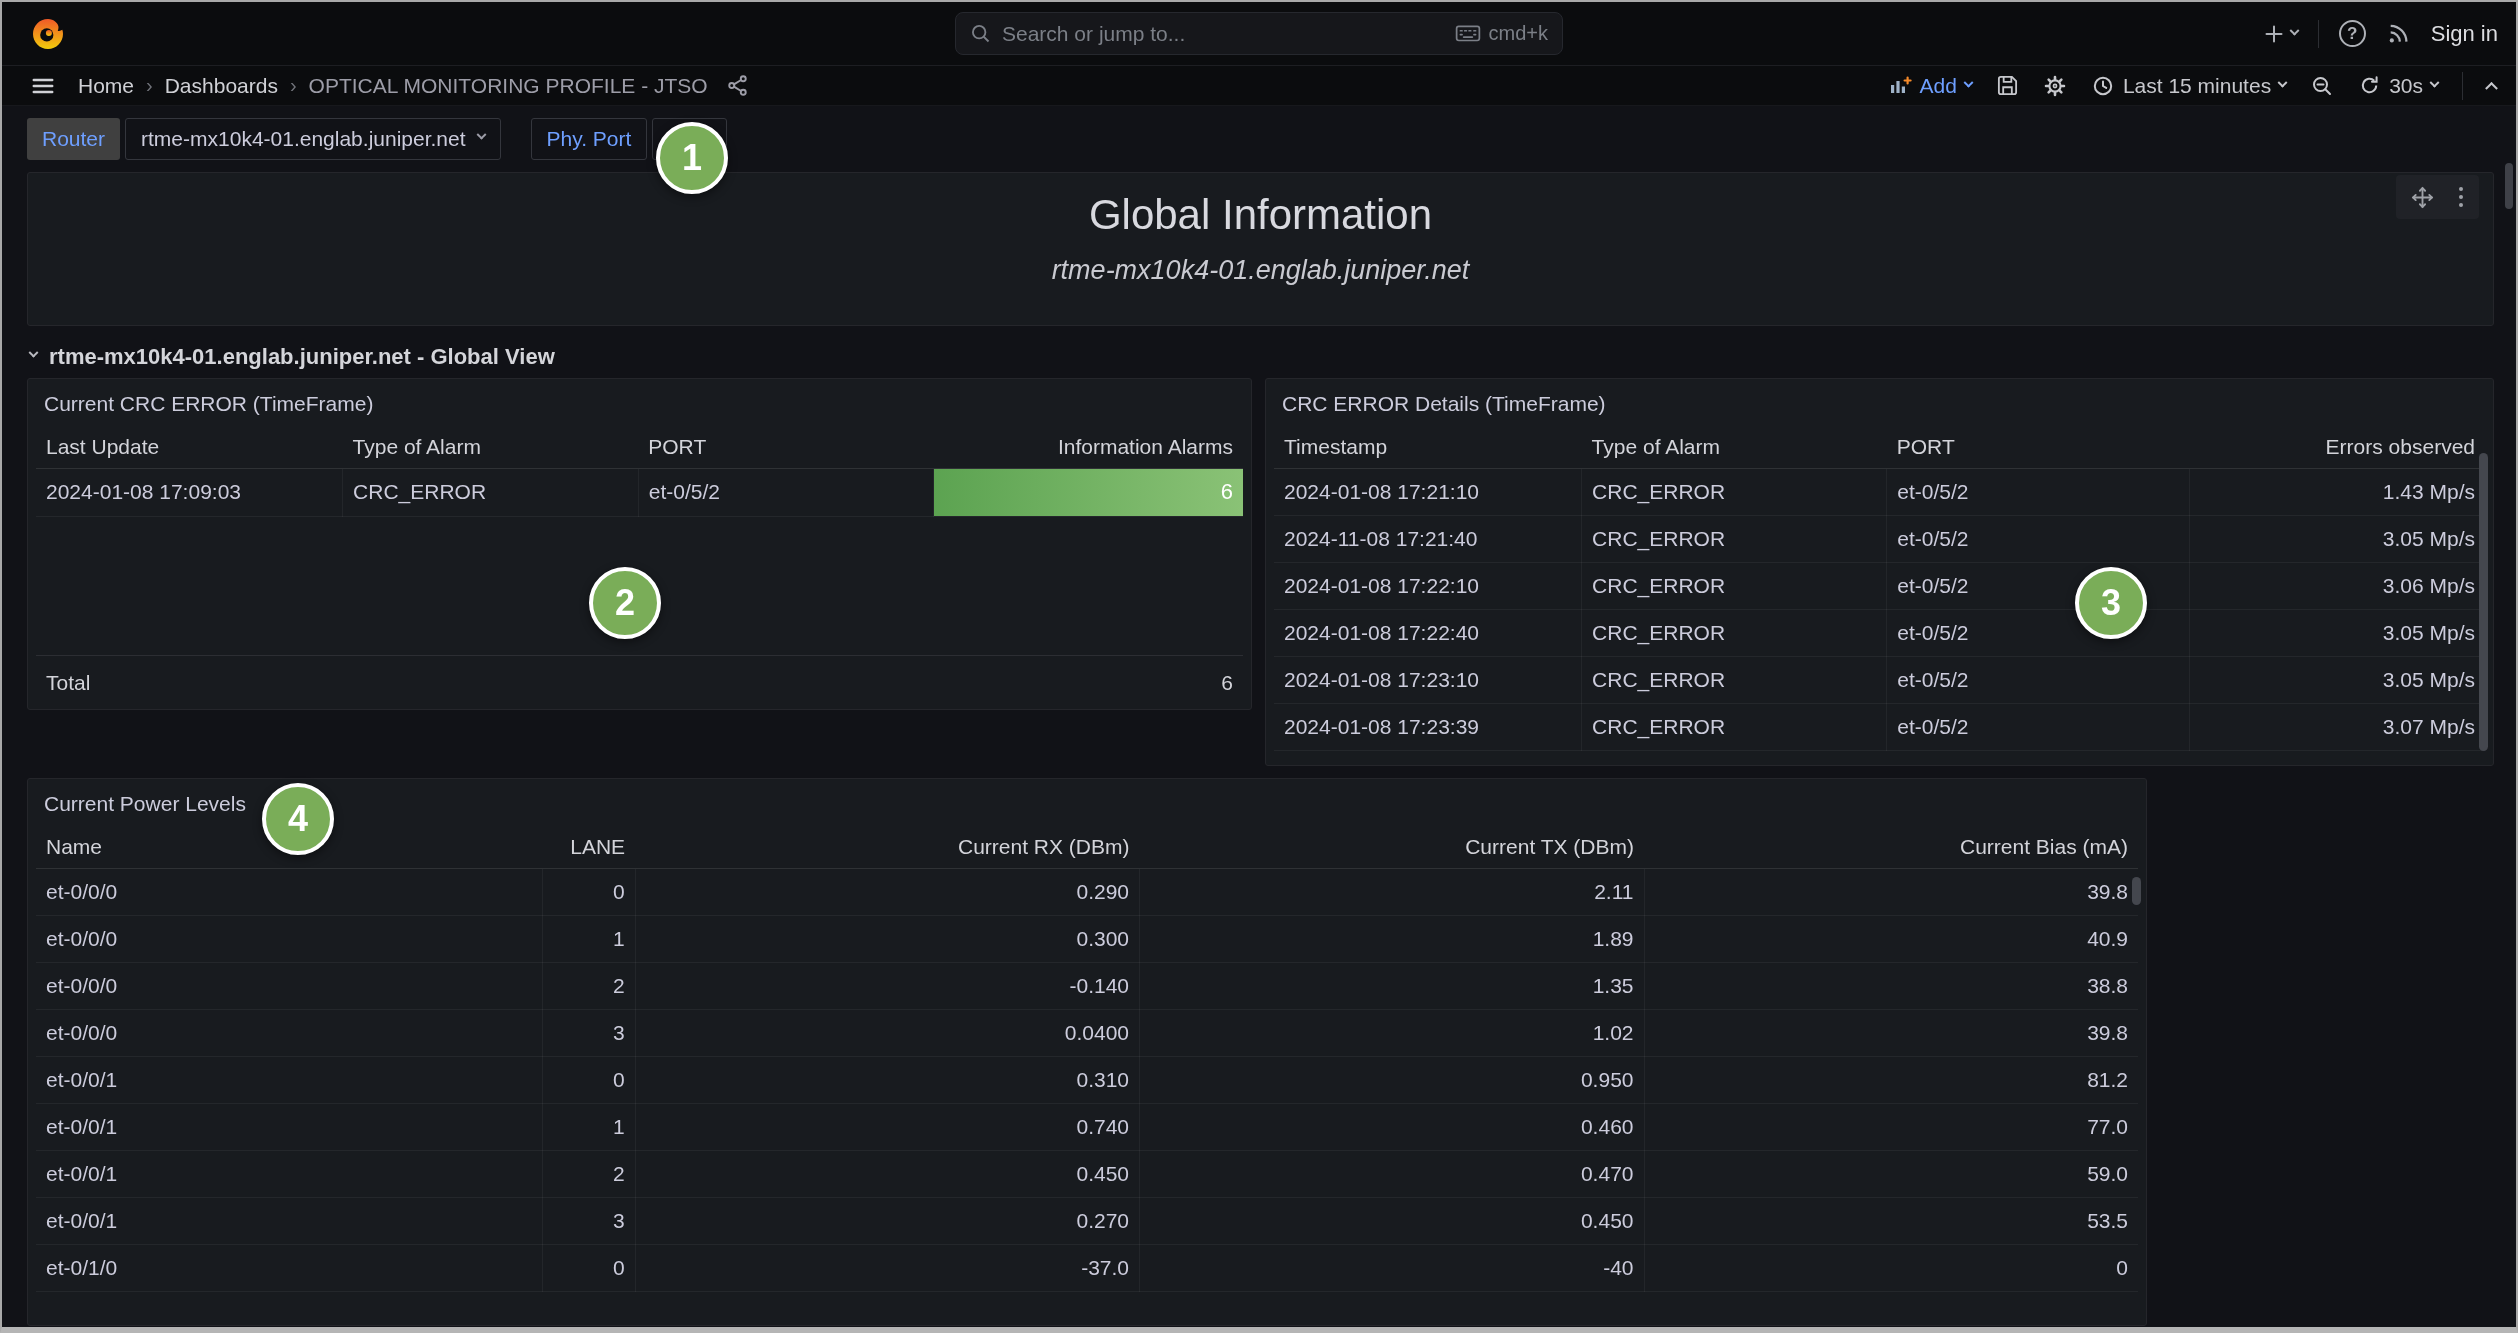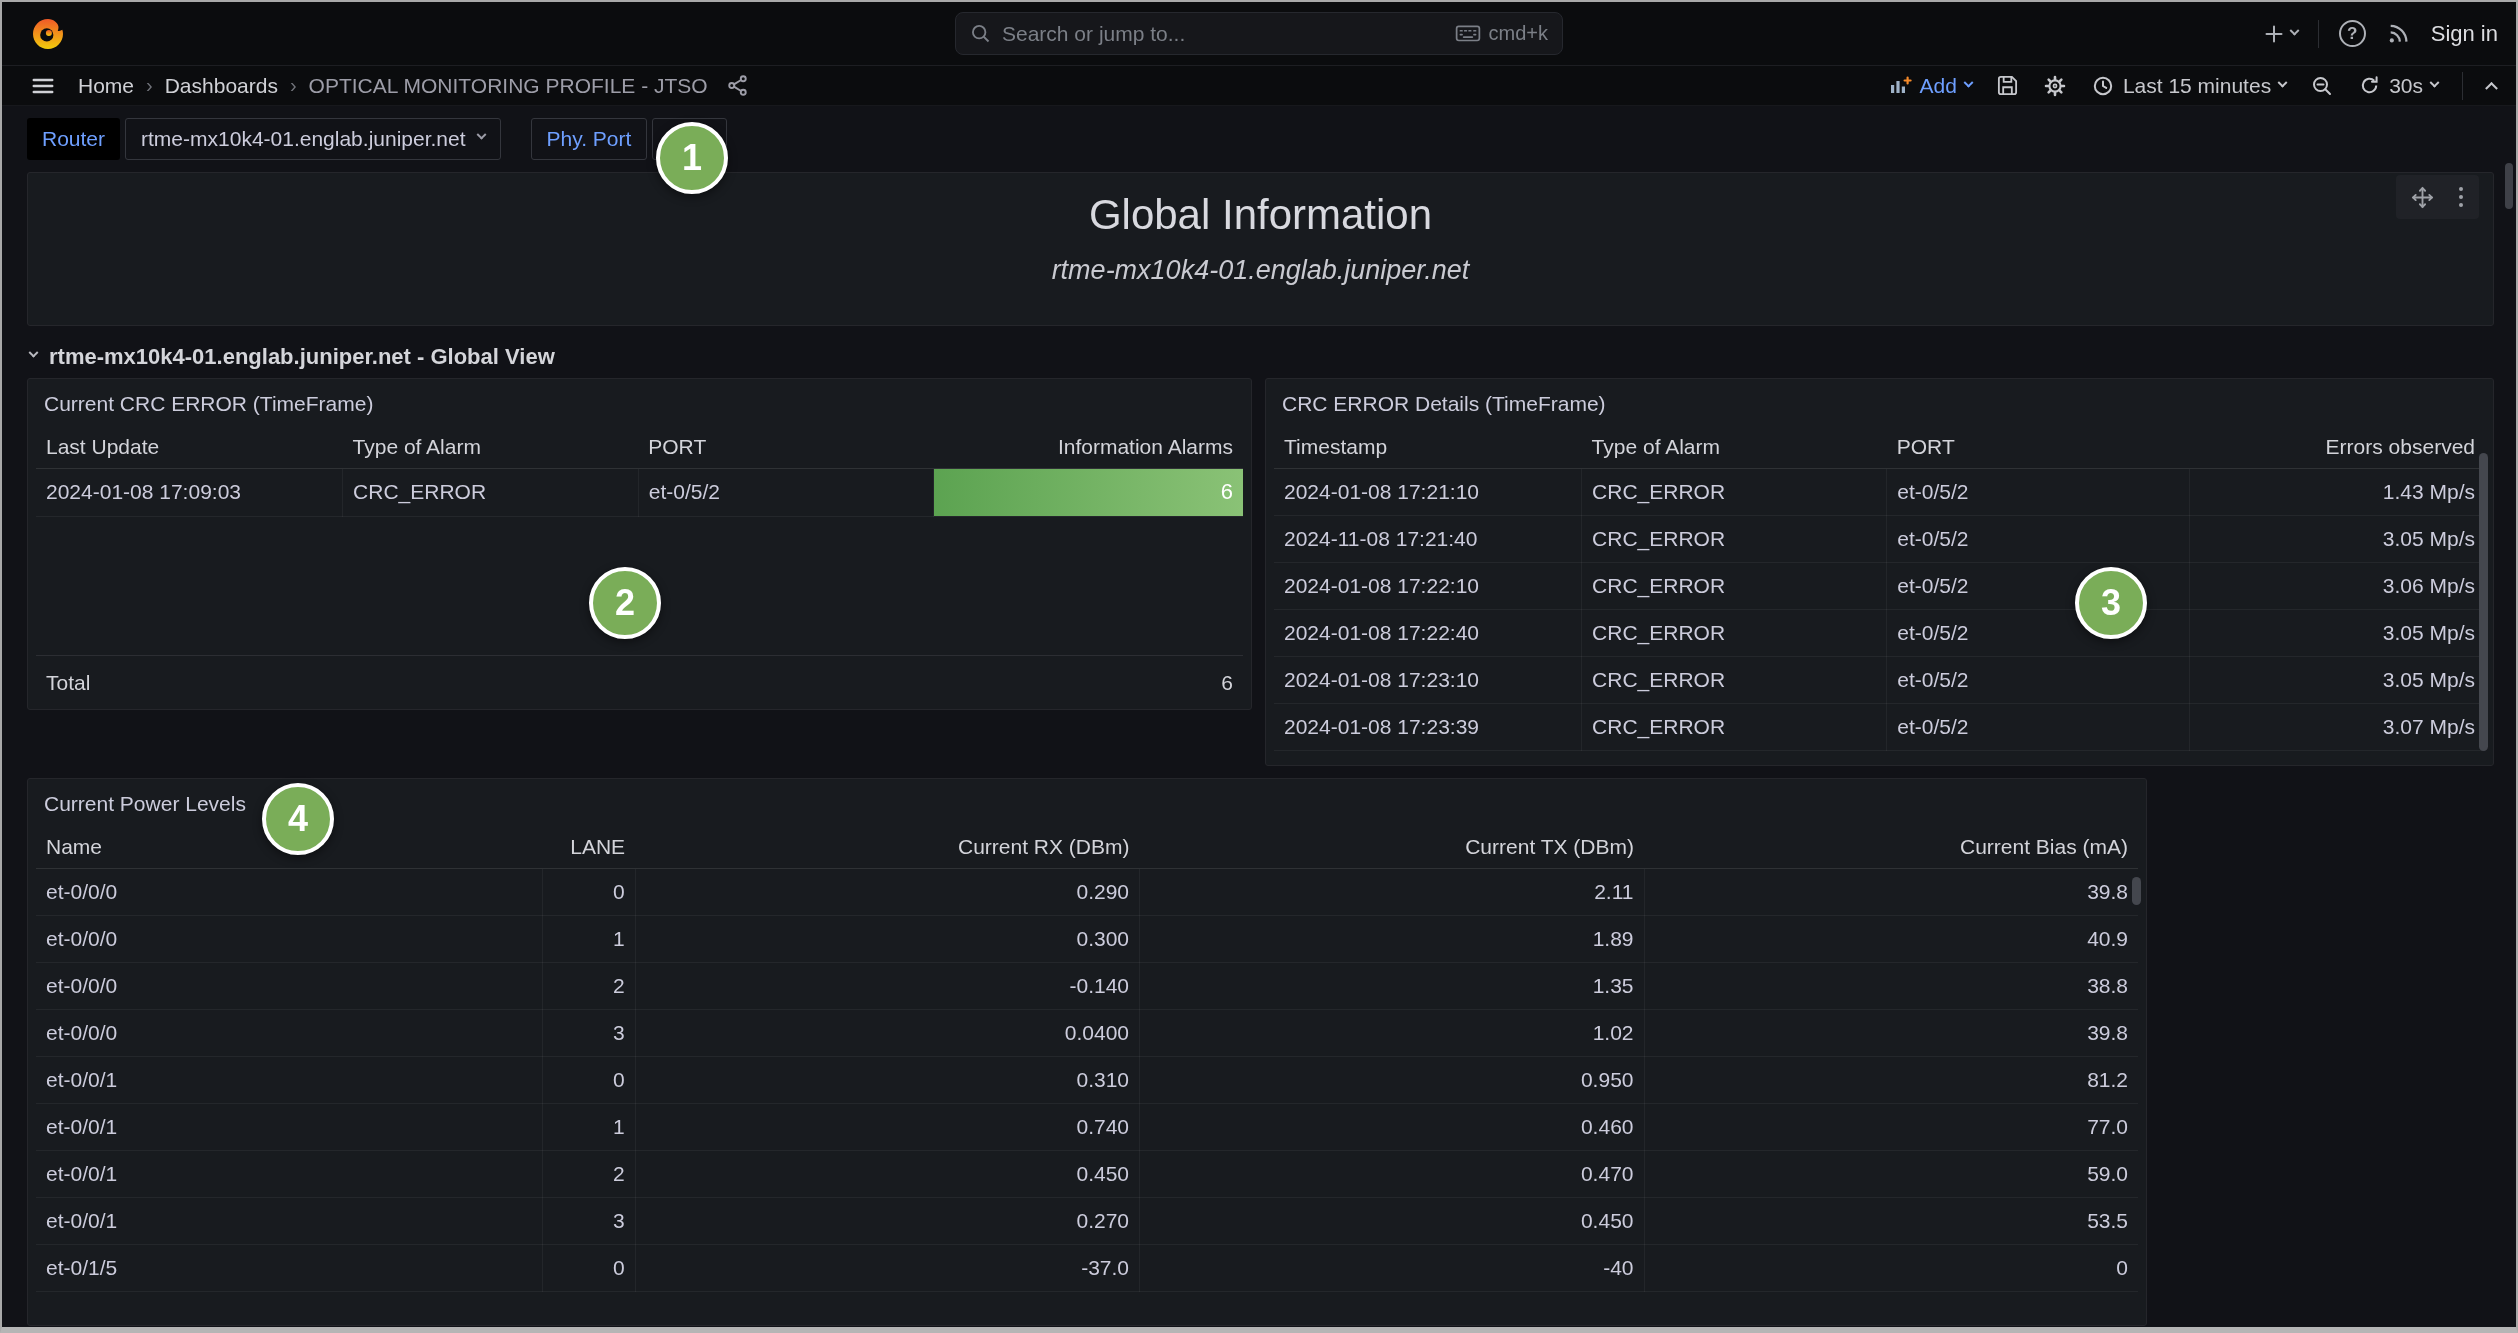--- a/index.html
+++ b/index.html
@@ -54,21 +54,21 @@
   .chev.up { transform:rotate(-135deg) translate(-2px,-2px); }
   .chev.sm { width:7px; height:7px; }
 
   
   .dash { position:relative; flex:1; background:#111217; }
 
   
   .varbar { position:absolute; left:25px; top:12px; display:flex; align-items:center; }
   .var-chip {
     height:42px; display:flex; align-items:center; padding:0 15px; font-size:21px;
-    color:#6e9fff; font-weight:500; background:#000000; border-radius:3px;
+    color:#6e9fff; font-weight:500; background:#404040; border-radius:3px;
   }
   .var-chip.bordered { background:transparent; border:1px solid #34363d; }
   .var-select {
     height:42px; display:flex; align-items:center; gap:12px; padding:0 15px; margin-left:5px;
     font-size:21px; color:#ccccdc; background:#111217; border:1px solid #34363d; border-radius:3px; cursor:pointer;
   }
   .var-select .chev { color:#9d9da8; margin-top:-3px; }
   .var-group { display:flex; margin-right:30px; }
 
   
@@ -471,21 +471,21 @@
               <td>59.0</td>
             </tr>
             <tr>
               <td>et-0/0/1</td>
               <td>3</td>
               <td>0.270</td>
               <td>0.450</td>
               <td>53.5</td>
             </tr>
             <tr>
-              <td>et-0/1/5</td>
+              <td>et-0/1/0</td>
               <td>0</td>
               <td>-37.0</td>
               <td>-40</td>
               <td>0</td>
             </tr>
           </tbody>
       </table>
       <div class="sb-thumb" style="right:5px; top:98px; height:28px;"></div>
     </section>
 

